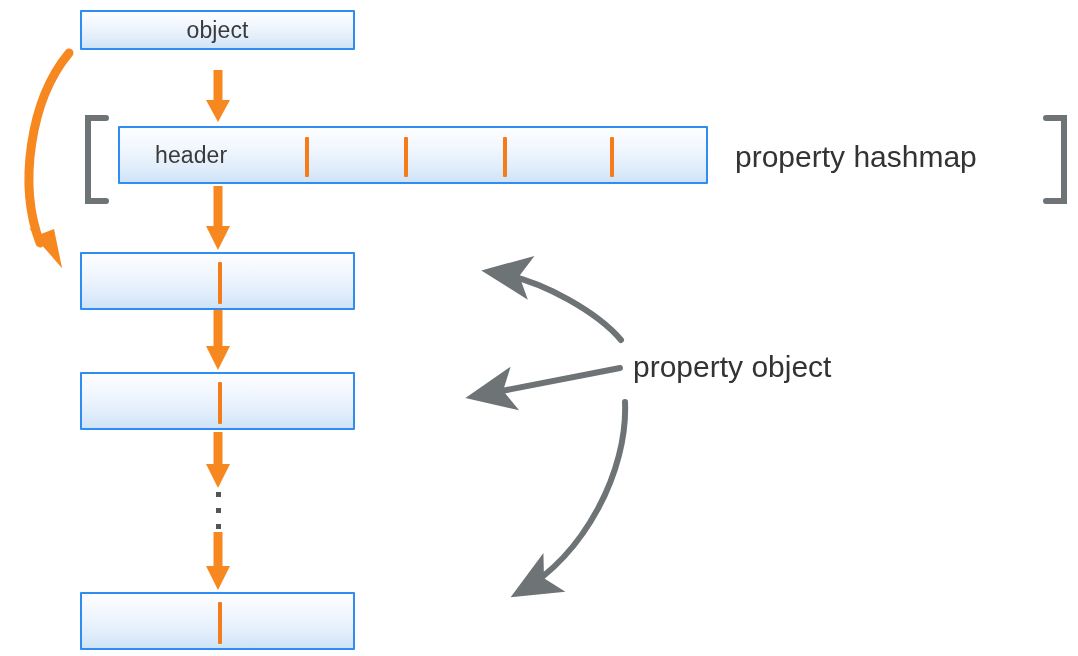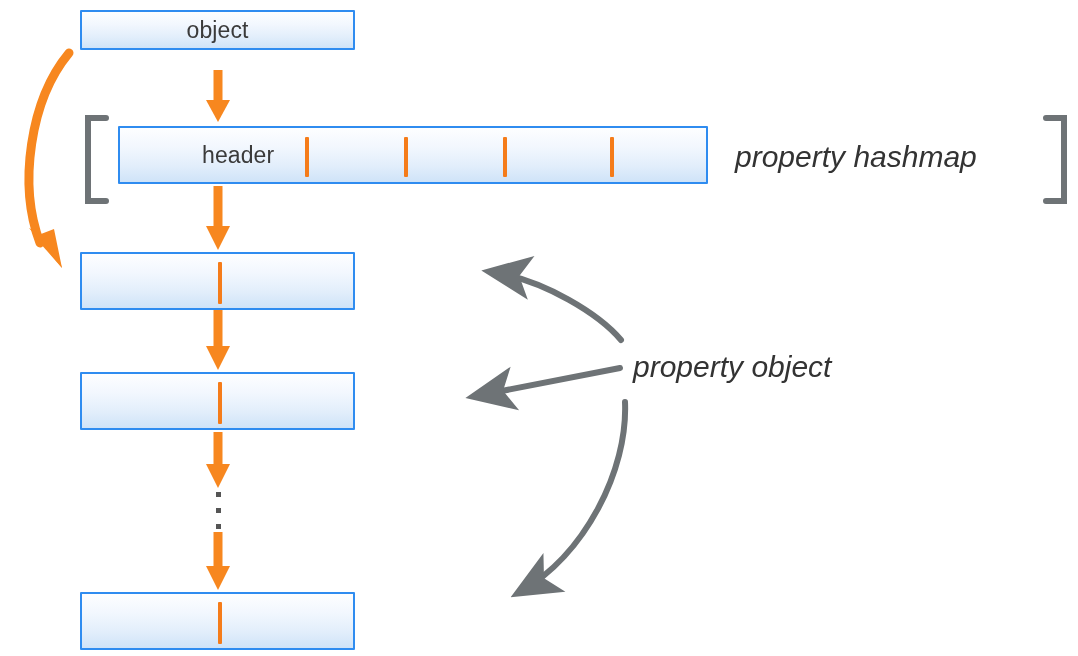--- a/index.html
+++ b/index.html
@@ -32,41 +32,39 @@
     transform: translateY(-50%);
     text-align: center;
     font-size: 23px;
     color: #3a3a3a;
     letter-spacing: 0.1px;
     font-family: "Liberation Sans", sans-serif;
     white-space: nowrap;
   }
   .box-label.left-pad {
     text-align: left;
-    margin-left: 47px;
   }
   .tick {
     position: absolute;
     width: 4px;
     background: #f57c1a;
     border-radius: 1px;
   }
   .divider {
     position: absolute;
     width: 4px;
     background: #f57c1a;
     border-radius: 1px;
   }
   .caption {
     position: absolute;
     font-size: 30px;
     color: #333333;
     white-space: nowrap;
     font-family: "Liberation Sans", sans-serif;
-    font-style: italic;
   }
   .svg-layer {
     position: absolute;
     left: 0;
     top: 0;
     width: 1078px;
     height: 656px;
     pointer-events: none;
   }
   .dot {

